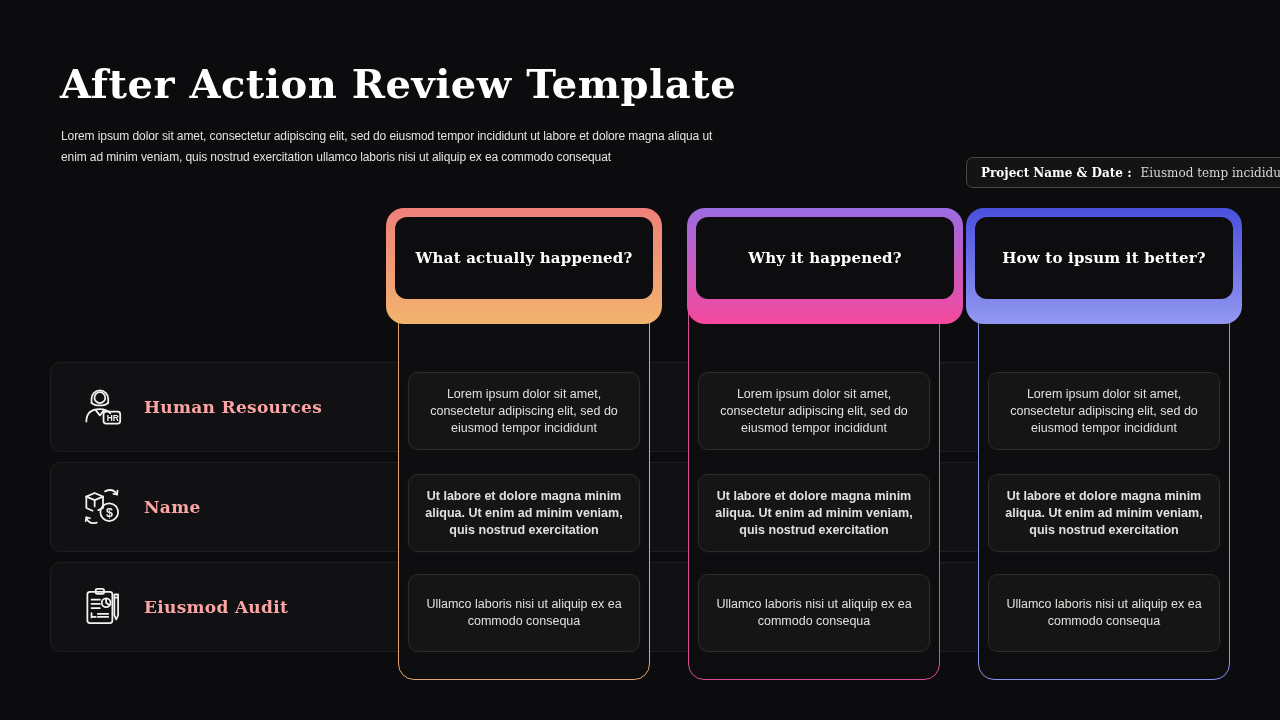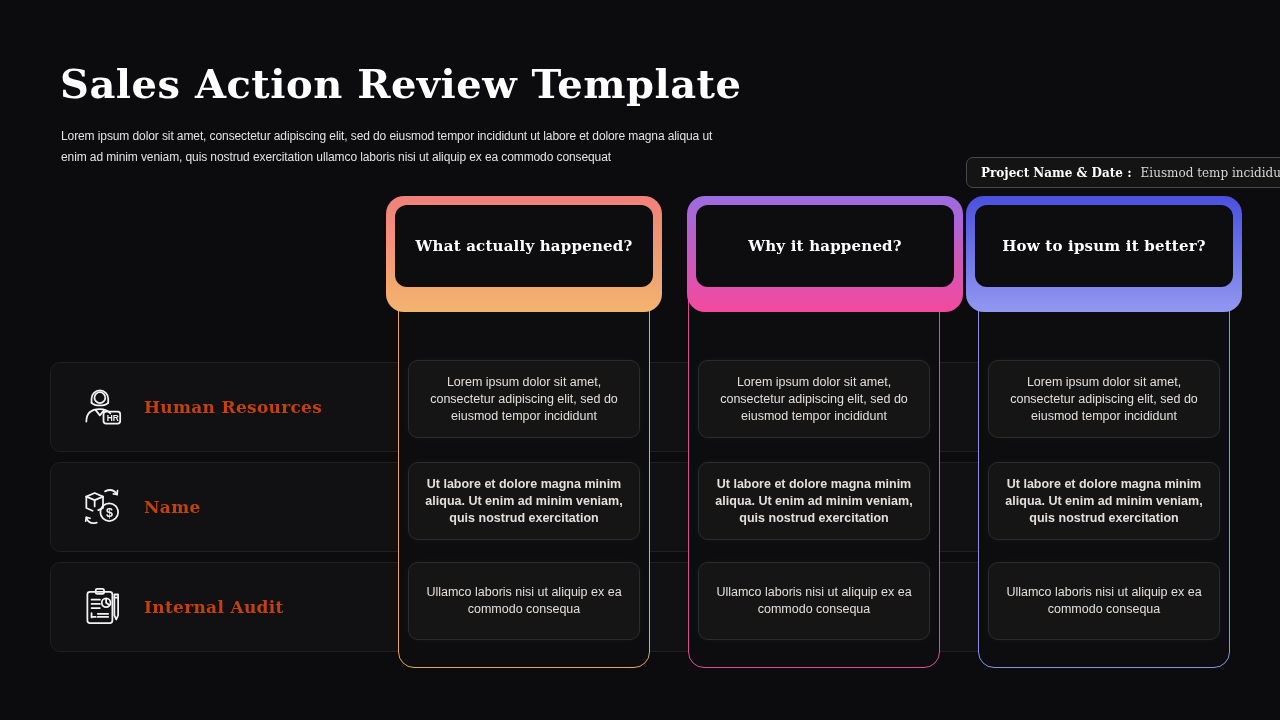--- a/index.html
+++ b/index.html
@@ -46,26 +46,26 @@
     display: flex; align-items: center;
     z-index: 1;
   }
   .band-1 { top: 362px; }
   .band-2 { top: 462px; }
   .band-3 { top: 562px; }
   .band-icon { width: 50px; height: 50px; margin-left: 27px; flex: 0 0 auto; }
   .band-icon svg { width: 50px; height: 50px; }
   .band-label {
     margin-left: 16px;
-    font-size: 17px; font-weight: bold; color: #c2410c;
+    font-size: 17px; font-weight: bold; color: #fca5a5;
     letter-spacing: 0.3px;
   }
   
   .col {
-    position: absolute; top: 196px; width: 276px; height: 384px;
+    position: absolute; top: 208px; width: 276px; height: 384px;
     z-index: 2;
   }
   .col-1 { left: 386px; }
   .col-2 { left: 676px; }
   .col-3 { left: 966px; }
   .col-outline {
     position: absolute; left: 12px; top: 58px;
     width: 252px; height: 414px;
     background: #0d0d0f;
     border: 1px solid #888;
@@ -102,21 +102,21 @@
   .cell-2 { top: 266px; font-weight: bold; }
   .cell-3 { top: 366px; }
   .icon-stroke { stroke: #f2f2f2; fill: none; stroke-width: 1.7; stroke-linecap: round; stroke-linejoin: round; }
   .icon-text { fill: #f2f2f2; stroke: none; font-family: "Liberation Sans", sans-serif; font-weight: bold; }
 </style>
 </head>
 <body>
 
 <div class="slide">
 
-  <div class="title">Sales Action Review Template</div>
+  <div class="title">After Action Review Template</div>
   <div class="subtitle">Lorem ipsum dolor sit amet, consectetur adipiscing elit, sed do eiusmod tempor incididunt ut labore et dolore magna aliqua ut enim ad minim veniam, quis nostrud exercitation ullamco laboris nisi ut aliquip ex ea commodo consequat</div>
 
   <div class="project-box">
     <span class="project-label">Project Name &amp; Date :</span>
     <span class="project-value">Eiusmod temp incididunt, 2025</span>
   </div>
 
   <div class="band band-1">
     <span class="band-icon">
       <svg viewBox="0 0 48 48">
@@ -156,21 +156,21 @@
         <rect class="icon-stroke" x="9" y="9.5" width="24" height="30" rx="2.5"></rect>
         <rect class="icon-stroke" x="17" y="6.5" width="8" height="5" rx="1.5"></rect>
         <path class="icon-stroke" d="M13 17 h8 M13 21 h8 M13 25 h8"></path>
         <circle class="icon-stroke" cx="27" cy="20" r="4.2"></circle>
         <path class="icon-stroke" d="M27 16 v4 l3 2"></path>
         <path class="icon-stroke" d="M13 33.5 h4 M13 30 v4 M19 33.5 h10 M19 30.5 h10"></path>
         <path class="icon-stroke" d="M38.5 12 v20 l-1.8 4 l-1.8 -4 v-20 z"></path>
         <path class="icon-stroke" d="M35 15 h3.5"></path>
       </svg>
     </span>
-    <span class="band-label">Internal Audit</span>
+    <span class="band-label">Eiusmod Audit</span>
   </div>
 
   <div class="col col-1">
     <div class="col-outline" style="border-color: rgb(229, 164, 104);"></div>
     <div class="col-header" style="background: linear-gradient(rgb(240, 128, 123), rgb(243, 180, 110));">
       <div class="col-header-inner">
         <span class="col-header-text">What actually happened?</span>
       </div>
     </div>
     <div class="cell cell-1">Lorem ipsum dolor sit amet, consectetur adipiscing elit, sed do eiusmod tempor incididunt</div>

